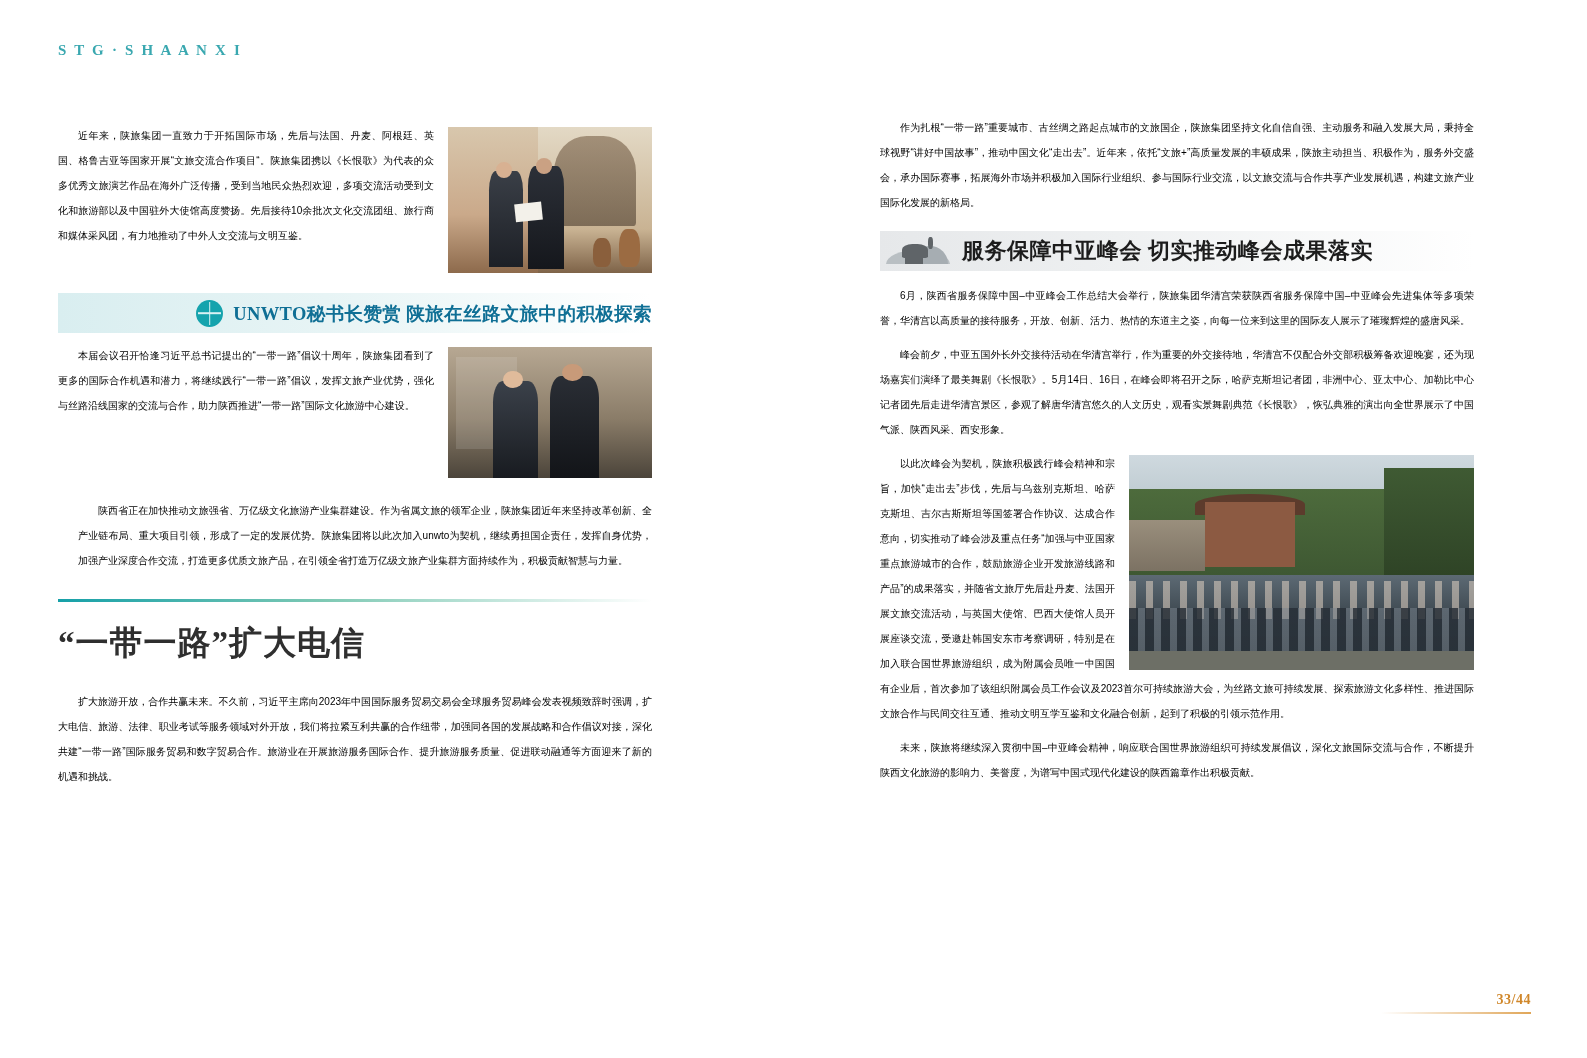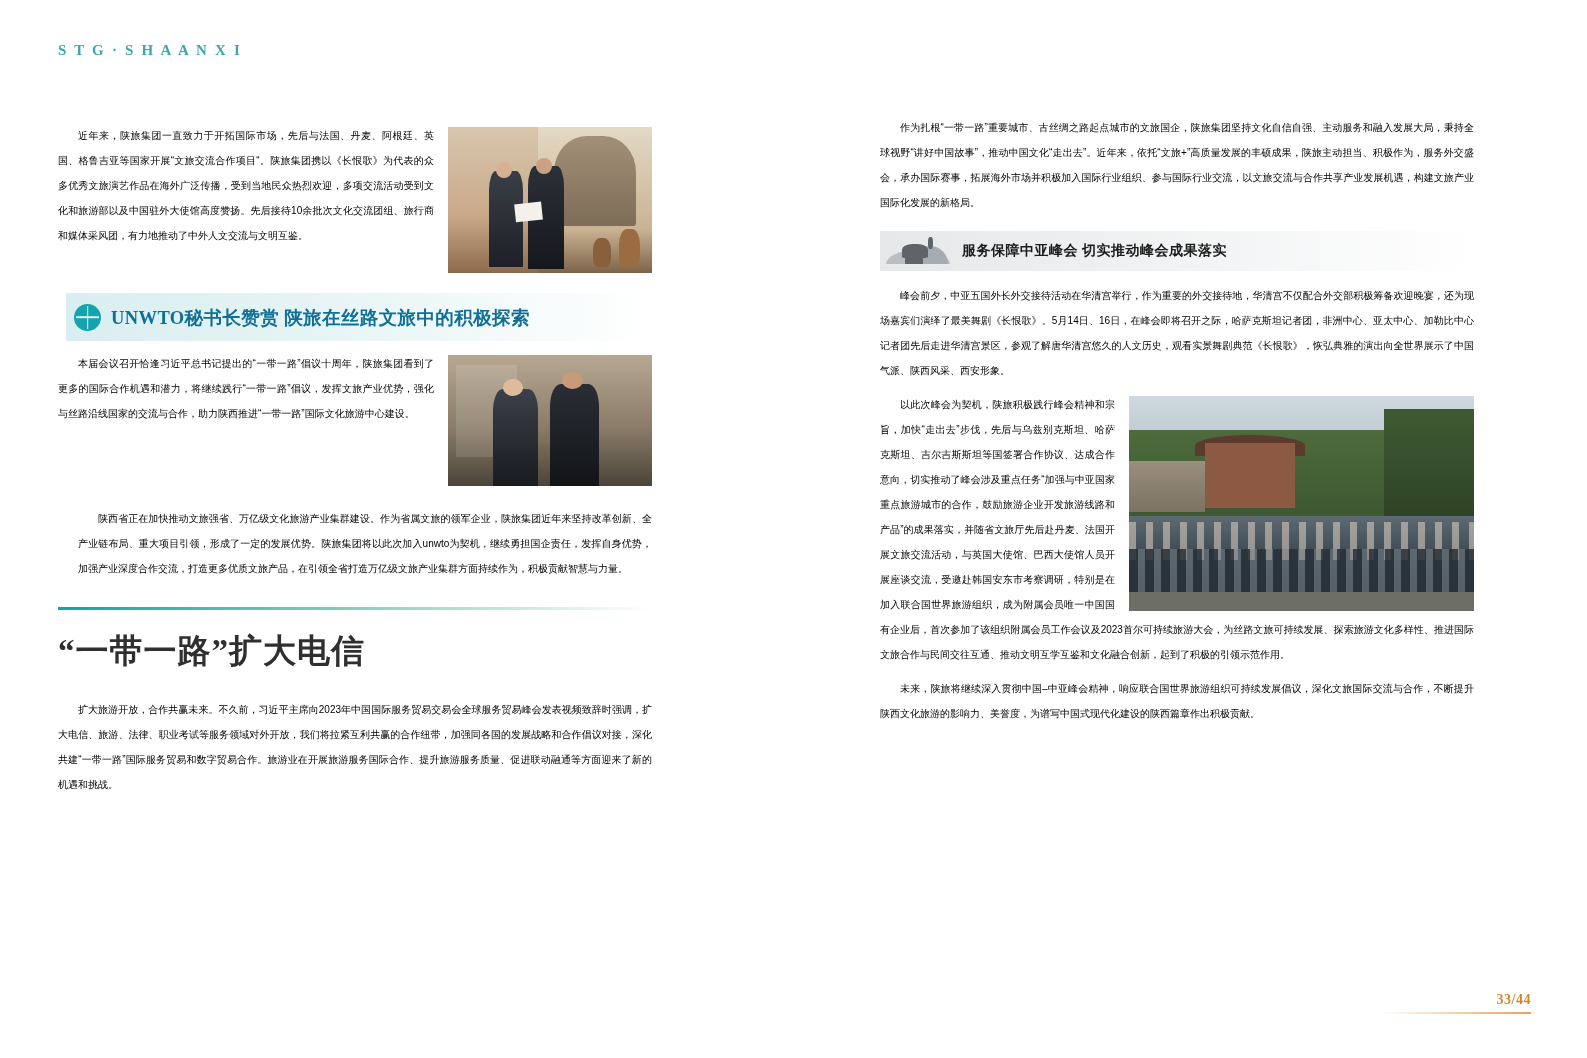--- a/index.html
+++ b/index.html
@@ -143,25 +143,26 @@
           rgba(40,48,56,.85) 0px, rgba(40,48,56,.85) 9px,
           rgba(120,130,140,.5) 9px, rgba(120,130,140,.5) 16px);
       filter: blur(.3px);
   }
   .photo3 .ground { position:absolute; left:0; right:0; bottom:0; height:9%;
       background:#6d6f66; }
 
   
   .unwto-bar {
     position: relative;
-    margin: 14px 0 10px 8px;
-    height: 48px;
+    margin: 14px 0 10px 0;
+    height: 40px;
     background: linear-gradient(90deg, #d9eef0 0%, #e7f4f5 45%, rgba(255,255,255,0) 100%);
     display: flex;
     align-items: center;
+    justify-content: flex-end;
   }
   .unwto-globe {
     width: 27px; height: 27px;
     border-radius: 50%;
     background: #15a3ad;
     margin: 0 10px 0 8px;
     position: relative;
     flex: none;
   }
   .unwto-globe::before {
@@ -228,21 +229,21 @@
   .camel-art .camel::before{
     content:""; position:absolute; right:-5px; top:-7px; width:5px; height:12px;
     background:#5f6468; border-radius:40%;
   }
   .camel-art .camel::after{
     content:""; position:absolute; left:3px; bottom:-6px; width:18px; height:7px;
     background:#5f6468;
   }
   .camel-title {
     font-family: "Liberation Serif", serif;
-    font-size: 14px;
+    font-size: 22px;
     font-weight: 700;
     color: #1c1c1c;
     letter-spacing: .5px;
   }
 
   
   .folio {
     position: absolute;
     right: 56px;
     bottom: 50px;
@@ -322,20 +323,21 @@
 
     <div class="camel-head">
       <div class="camel-art">
         <div class="dune"></div>
           <div class="dune2"></div>
           <div class="camel"></div>
       </div>
       <div class="camel-title">服务保障中亚峰会 切实推动峰会成果落实</div>
     </div>
 
+    <p class="body">6月，陕西省服务保障中国–中亚峰会工作总结大会举行，陕旅集团华清宫荣获陕西省服务保障中国–中亚峰会先进集体等多项荣誉，华清宫以高质量的接待服务，开放、创新、活力、热情的东道主之姿，向每一位来到这里的国际友人展示了璀璨辉煌的盛唐风采。</p>
 
     <p class="body">峰会前夕，中亚五国外长外交接待活动在华清宫举行，作为重要的外交接待地，华清宫不仅配合外交部积极筹备欢迎晚宴，还为现场嘉宾们演绎了最美舞剧《长恨歌》。5月14日、16日，在峰会即将召开之际，哈萨克斯坦记者团，非洲中心、亚太中心、加勒比中心记者团先后走进华清宫景区，参观了解唐华清宫悠久的人文历史，观看实景舞剧典范《长恨歌》，恢弘典雅的演出向全世界展示了中国气派、陕西风采、西安形象。</p>
 
     <div class="photo photo3 float-right">
       <div class="sky"></div>
       <div class="trees"></div>
       <div class="treeDark"></div>
       <div class="wall"></div>
       <div class="roof"></div>
       <div class="pavilion"></div>

